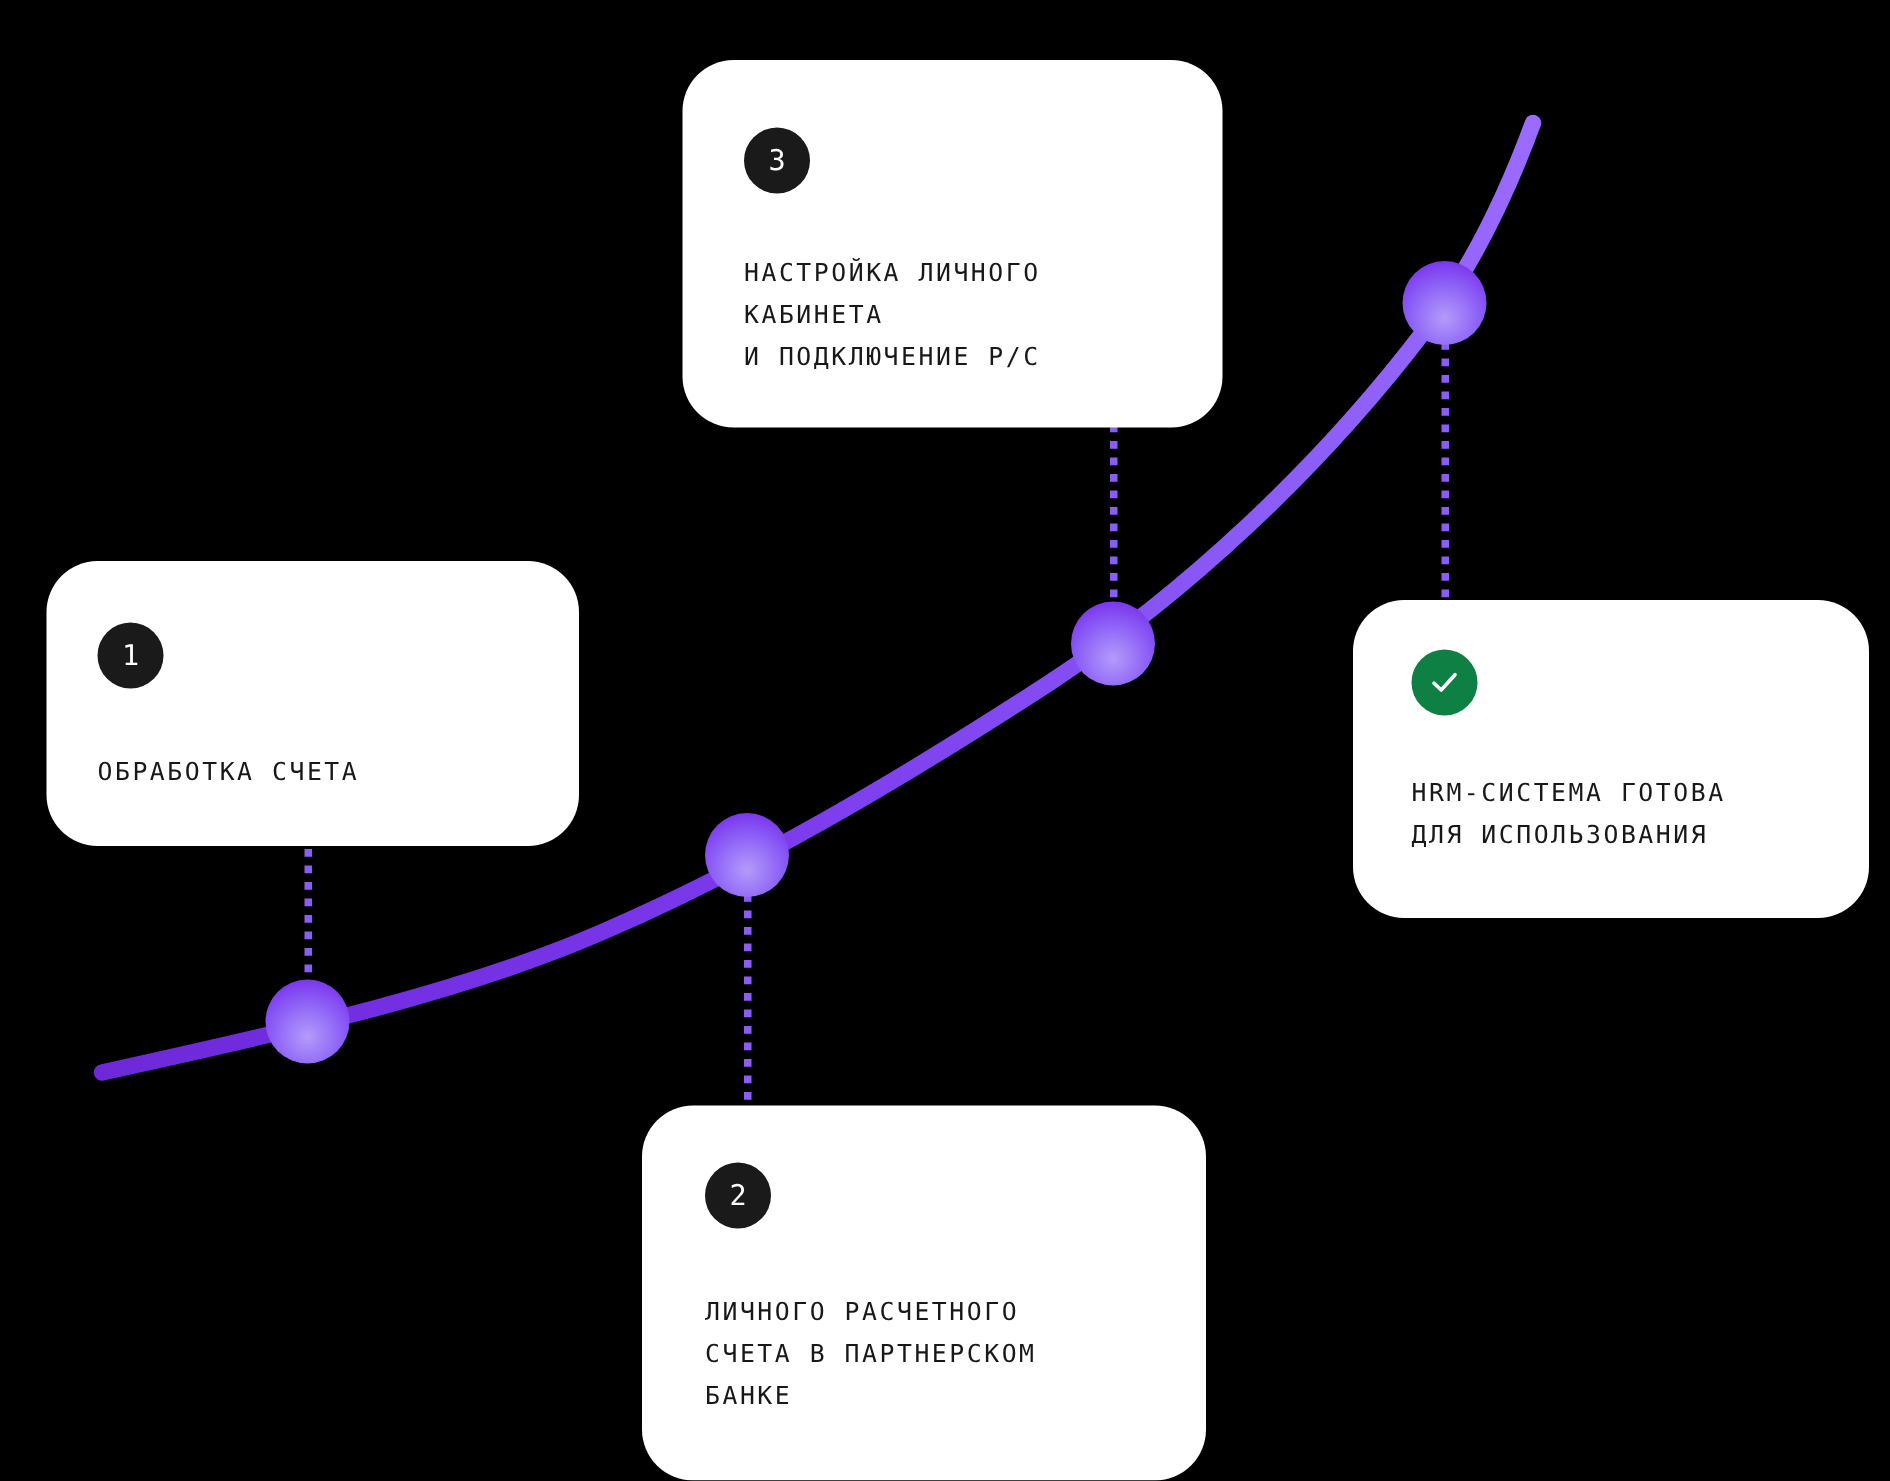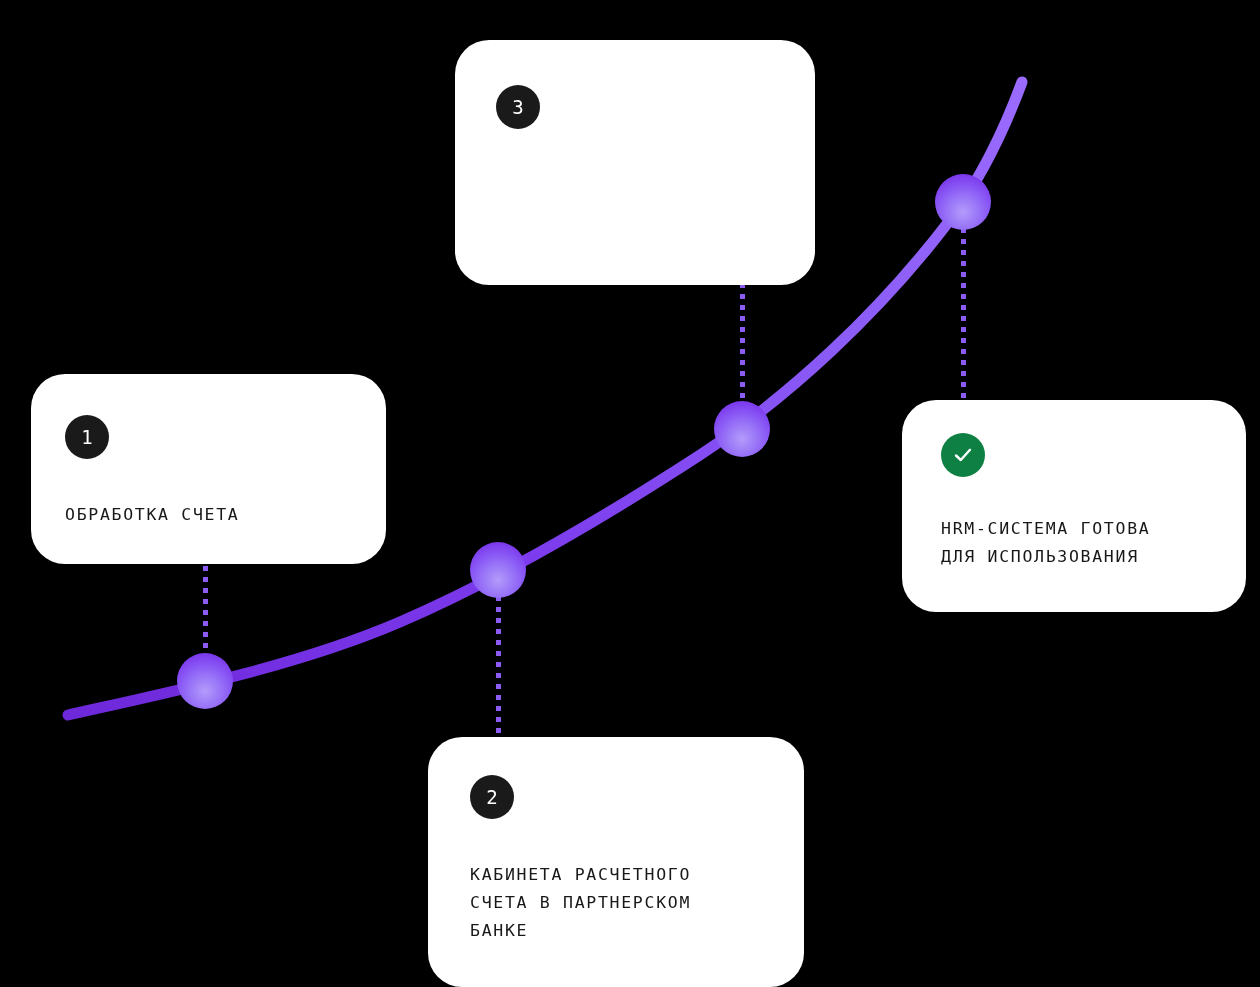--- a/index.html
+++ b/index.html
@@ -154,27 +154,30 @@
   <div class="node" style="left:714px; top:401px; width:56px; height:56px;"></div>
   <div class="node" style="left:935px; top:174px; width:56px; height:56px;"></div>
 
   <div class="card" id="card-1">
     <div class="badge">1</div>
     <div class="card-text">ОБРАБОТКА СЧЕТА</div>
   </div>
 
   <div class="card" id="card-2">
     <div class="badge">2</div>
-    <div class="card-text">КАБИНЕТА РАСЧЕТНОГО
+    <div class="card-text">ЛИЧНОГО РАСЧЕТНОГО
 СЧЕТА В ПАРТНЕРСКОМ
 БАНКЕ</div>
   </div>
 
   <div class="card" id="card-3">
     <div class="badge">3</div>
+    <div class="card-text">НАСТРОЙКА ЛИЧНОГО
+КАБИНЕТА
+И ПОДКЛЮЧЕНИЕ Р/С</div>
   </div>
 
   <div class="card" id="card-4">
     <div class="badge-check">
       <svg width="24" height="24" viewBox="0 0 24 24" fill="none" xmlns="http://www.w3.org/2000/svg">
         <path d="M5 12.5 L9.8 17 L19 6.8" stroke="#FFFFFF" stroke-width="2.4" stroke-linecap="round" stroke-linejoin="round"></path>
       </svg>
     </div>
     <div class="card-text">HRM-СИСТЕМА ГОТОВА
 ДЛЯ ИСПОЛЬЗОВАНИЯ</div>

